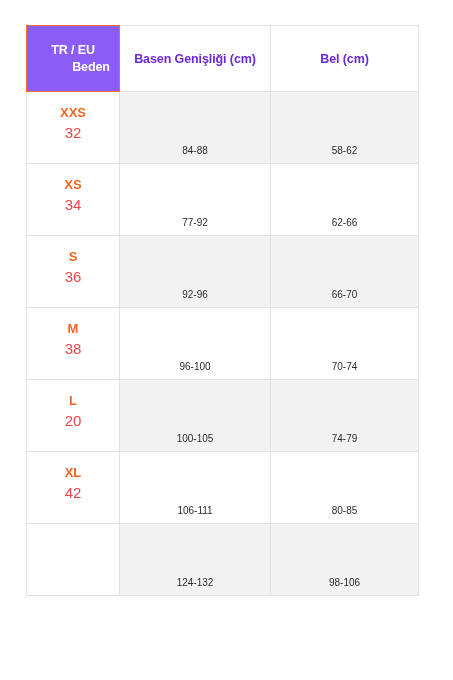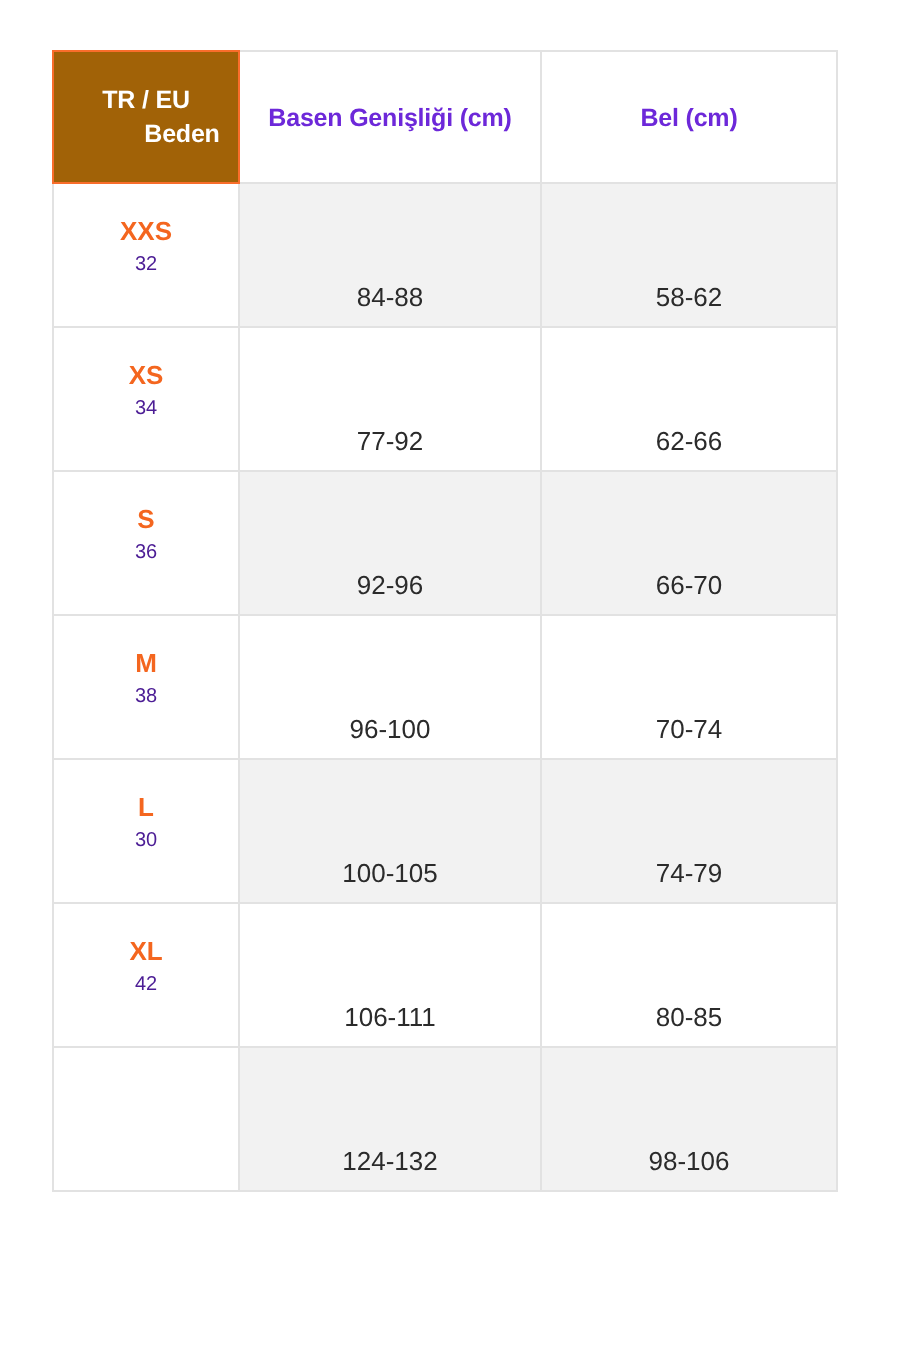--- a/index.html
+++ b/index.html
@@ -41,21 +41,21 @@
     height: 65px;
     vertical-align: middle;
     text-align: center;
     font-size: 12.5px;
     font-weight: bold;
     color: #6d28d9;
     letter-spacing: -0.1px;
   }
 
   .head-size {
-    background: #a16207;
+    background: #8b5cf6;
     border-color: #f96d2b !important;
     color: #ffffff !important;
     line-height: 1.35;
     font-size: 12px;
   }
   .head-size .l1 { display: block; }
   .head-size .l2 { display: block; padding-left: 36px; }
 
   
   .data-row td {
@@ -71,31 +71,31 @@
   }
   .cell-size .sz {
     display: block;
     color: #f4661f;
     font-weight: bold;
     font-size: 13px;
     line-height: 1.45;
   }
   .cell-size .eu {
     display: block;
-    color: #4c1d95;
-    font-size: 10px;
+    color: #ef4444;
+    font-size: 15px;
     line-height: 1.3;
   }
 
   
   .cell-meas {
     text-align: center;
     vertical-align: bottom;
     padding-bottom: 7px !important;
-    font-size: 13px;
+    font-size: 10px;
     color: #2b2b2b;
     background: #ffffff;
   }
   .data-row.shaded .cell-meas {
     background: #f2f2f2;
   }
 </style>
 </head>
 <body>
 
@@ -144,21 +144,21 @@
         <td class="cell-size">
           <span class="sz">M</span>
           <span class="eu">38</span>
         </td>
         <td class="cell-meas">96-100</td>
         <td class="cell-meas">70-74</td>
       </tr>
       <tr class="data-row shaded">
         <td class="cell-size">
           <span class="sz">L</span>
-          <span class="eu">30</span>
+          <span class="eu">20</span>
         </td>
         <td class="cell-meas">100-105</td>
         <td class="cell-meas">74-79</td>
       </tr>
       <tr class="data-row">
         <td class="cell-size">
           <span class="sz">XL</span>
           <span class="eu">42</span>
         </td>
         <td class="cell-meas">106-111</td>

